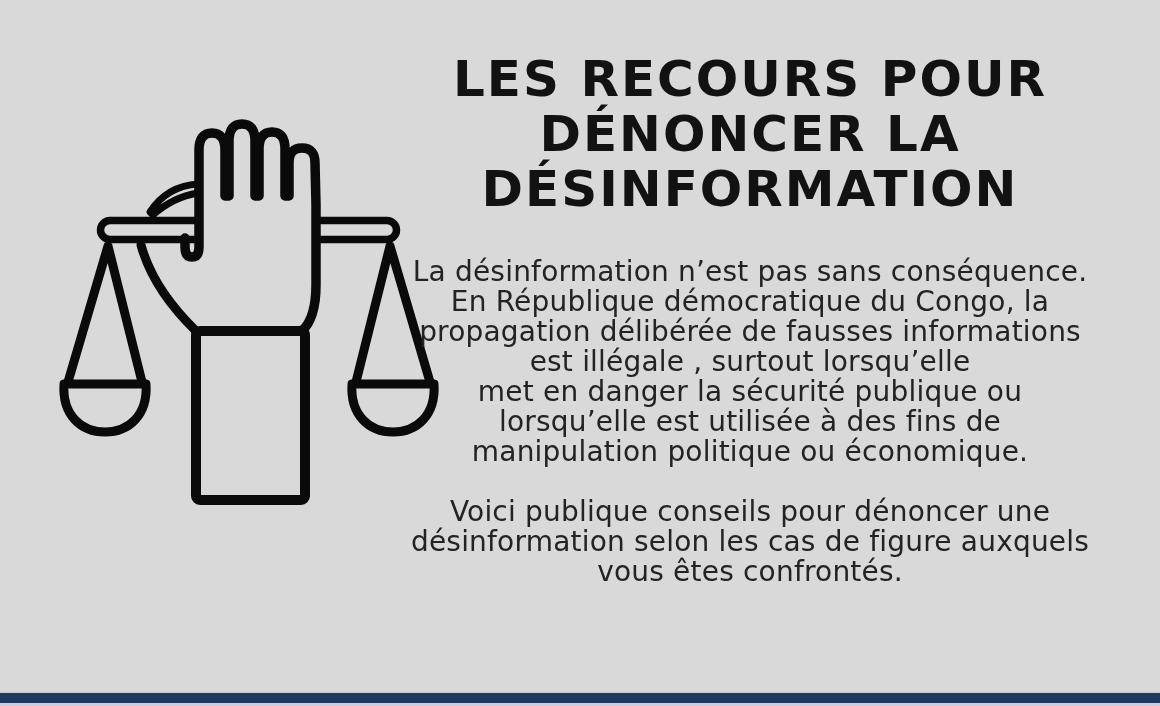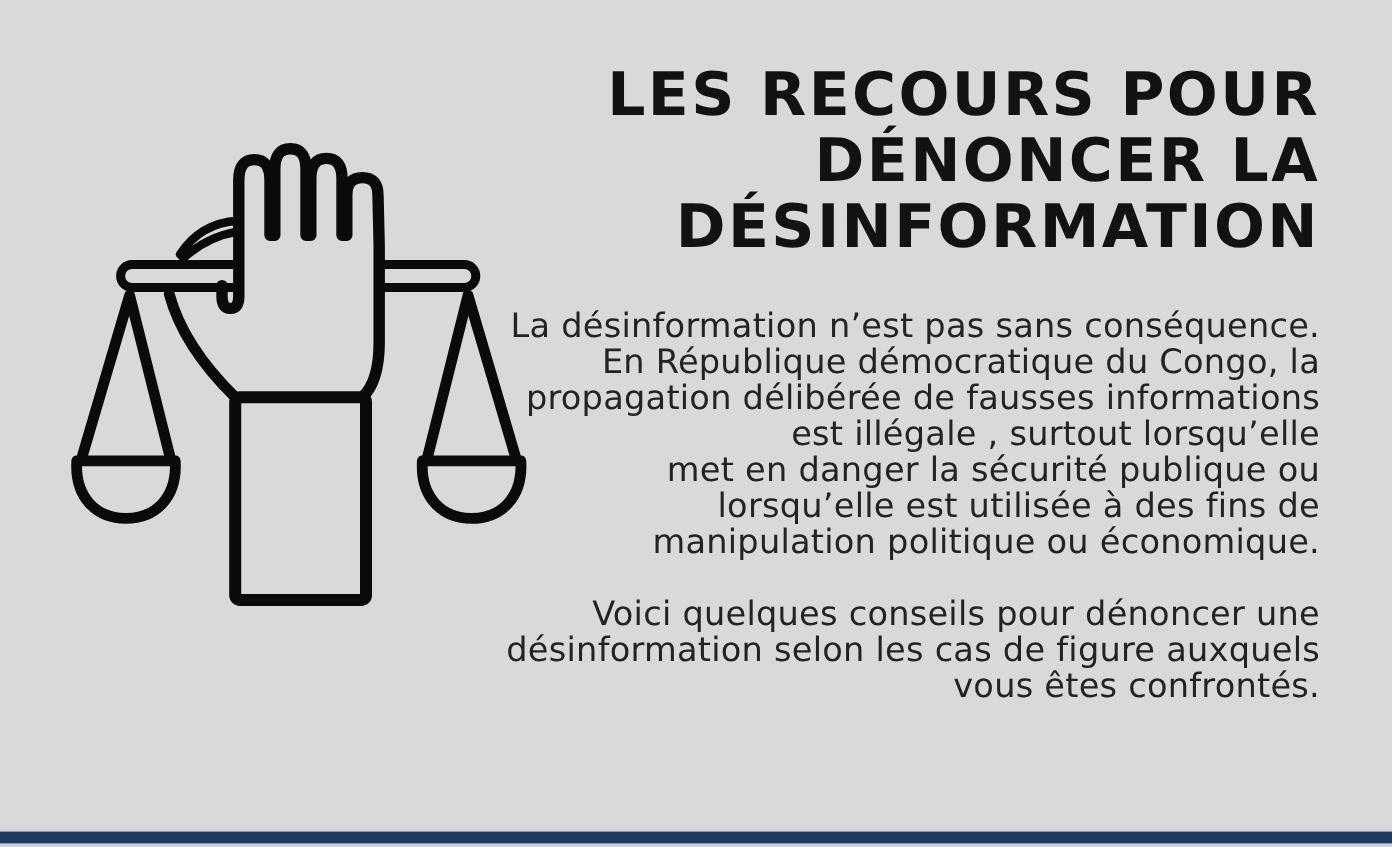--- a/index.html
+++ b/index.html
@@ -14,21 +14,21 @@
   html,body{width:1160px;height:706px;overflow:hidden;}
   body{font-family:"DejaVu Sans","Liberation Sans",sans-serif;background:var(--bg);}
   .poster{position:relative;width:1160px;height:706px;background:var(--bg);overflow:hidden;}
 
   .icon-wrap{position:absolute;left:55px;top:105px;width:390px;height:400px;}
   .icon-wrap svg{display:block;width:100%;height:100%;}
   .stroke{fill:none;stroke:var(--ink);stroke-linecap:round;stroke-linejoin:round;}
   .fillbg{fill:var(--bg);stroke:var(--ink);stroke-linecap:round;stroke-linejoin:round;}
   .coverbg{fill:var(--bg);stroke:none;}
 
-  .content{position:absolute;right:60px;top:0;width:700px;text-align:right;}
+  .content{position:absolute;right:60px;top:0;width:700px;text-align:center;}
   .title{
     margin-top:52px;
     font-size:50px;
     line-height:55px;
     font-weight:bold;
     letter-spacing:2px;
     color:#121212;
     white-space:pre-line;
   }
   .para{
@@ -80,21 +80,21 @@
     <h1 class="title">LES RECOURS POUR
 DÉNONCER LA
 DÉSINFORMATION</h1>
     <p class="para para-1">La désinformation n’est pas sans conséquence.
 En République démocratique du Congo, la
 propagation délibérée de fausses informations
 est illégale , surtout lorsqu’elle
 met en danger la sécurité publique ou
 lorsqu’elle est utilisée à des fins de
 manipulation politique ou économique.</p>
-    <p class="para para-2">Voici quelques conseils pour dénoncer une
+    <p class="para para-2">Voici publique conseils pour dénoncer une
 désinformation selon les cas de figure auxquels
 vous êtes confrontés.</p>
   </div>
 
   <div class="bottom-bar">
     <div class="bar-top-line"></div>
     <div class="bar-navy"></div>
     <div class="bar-bottom-line"></div>
   </div>
 

